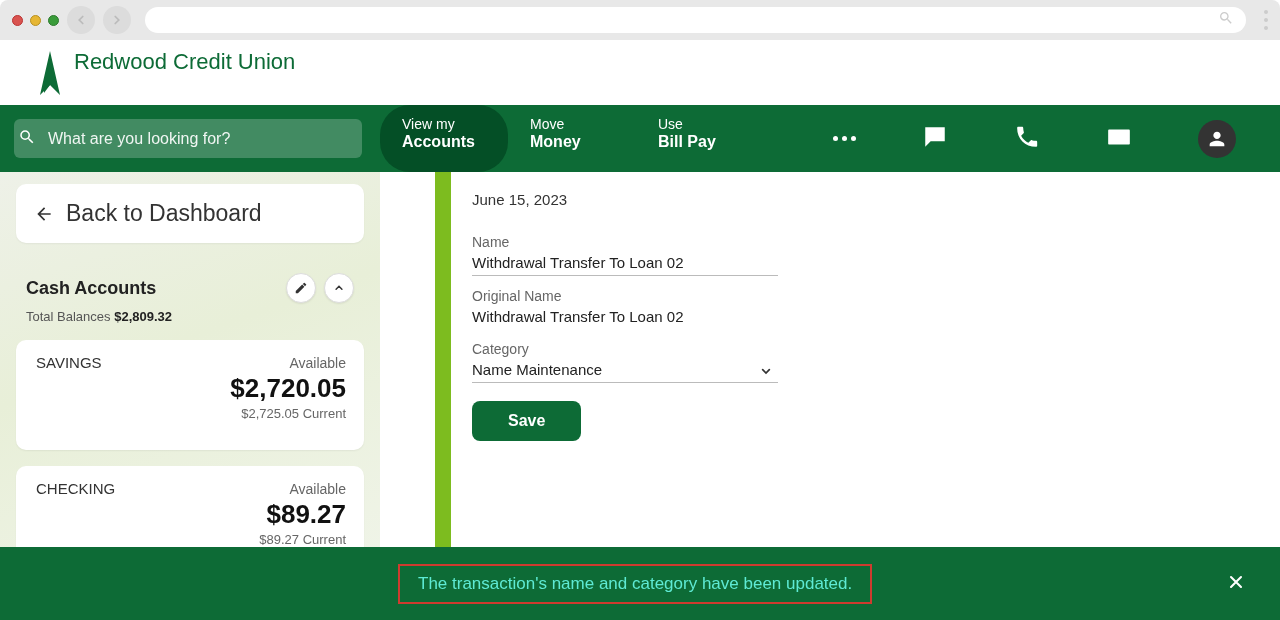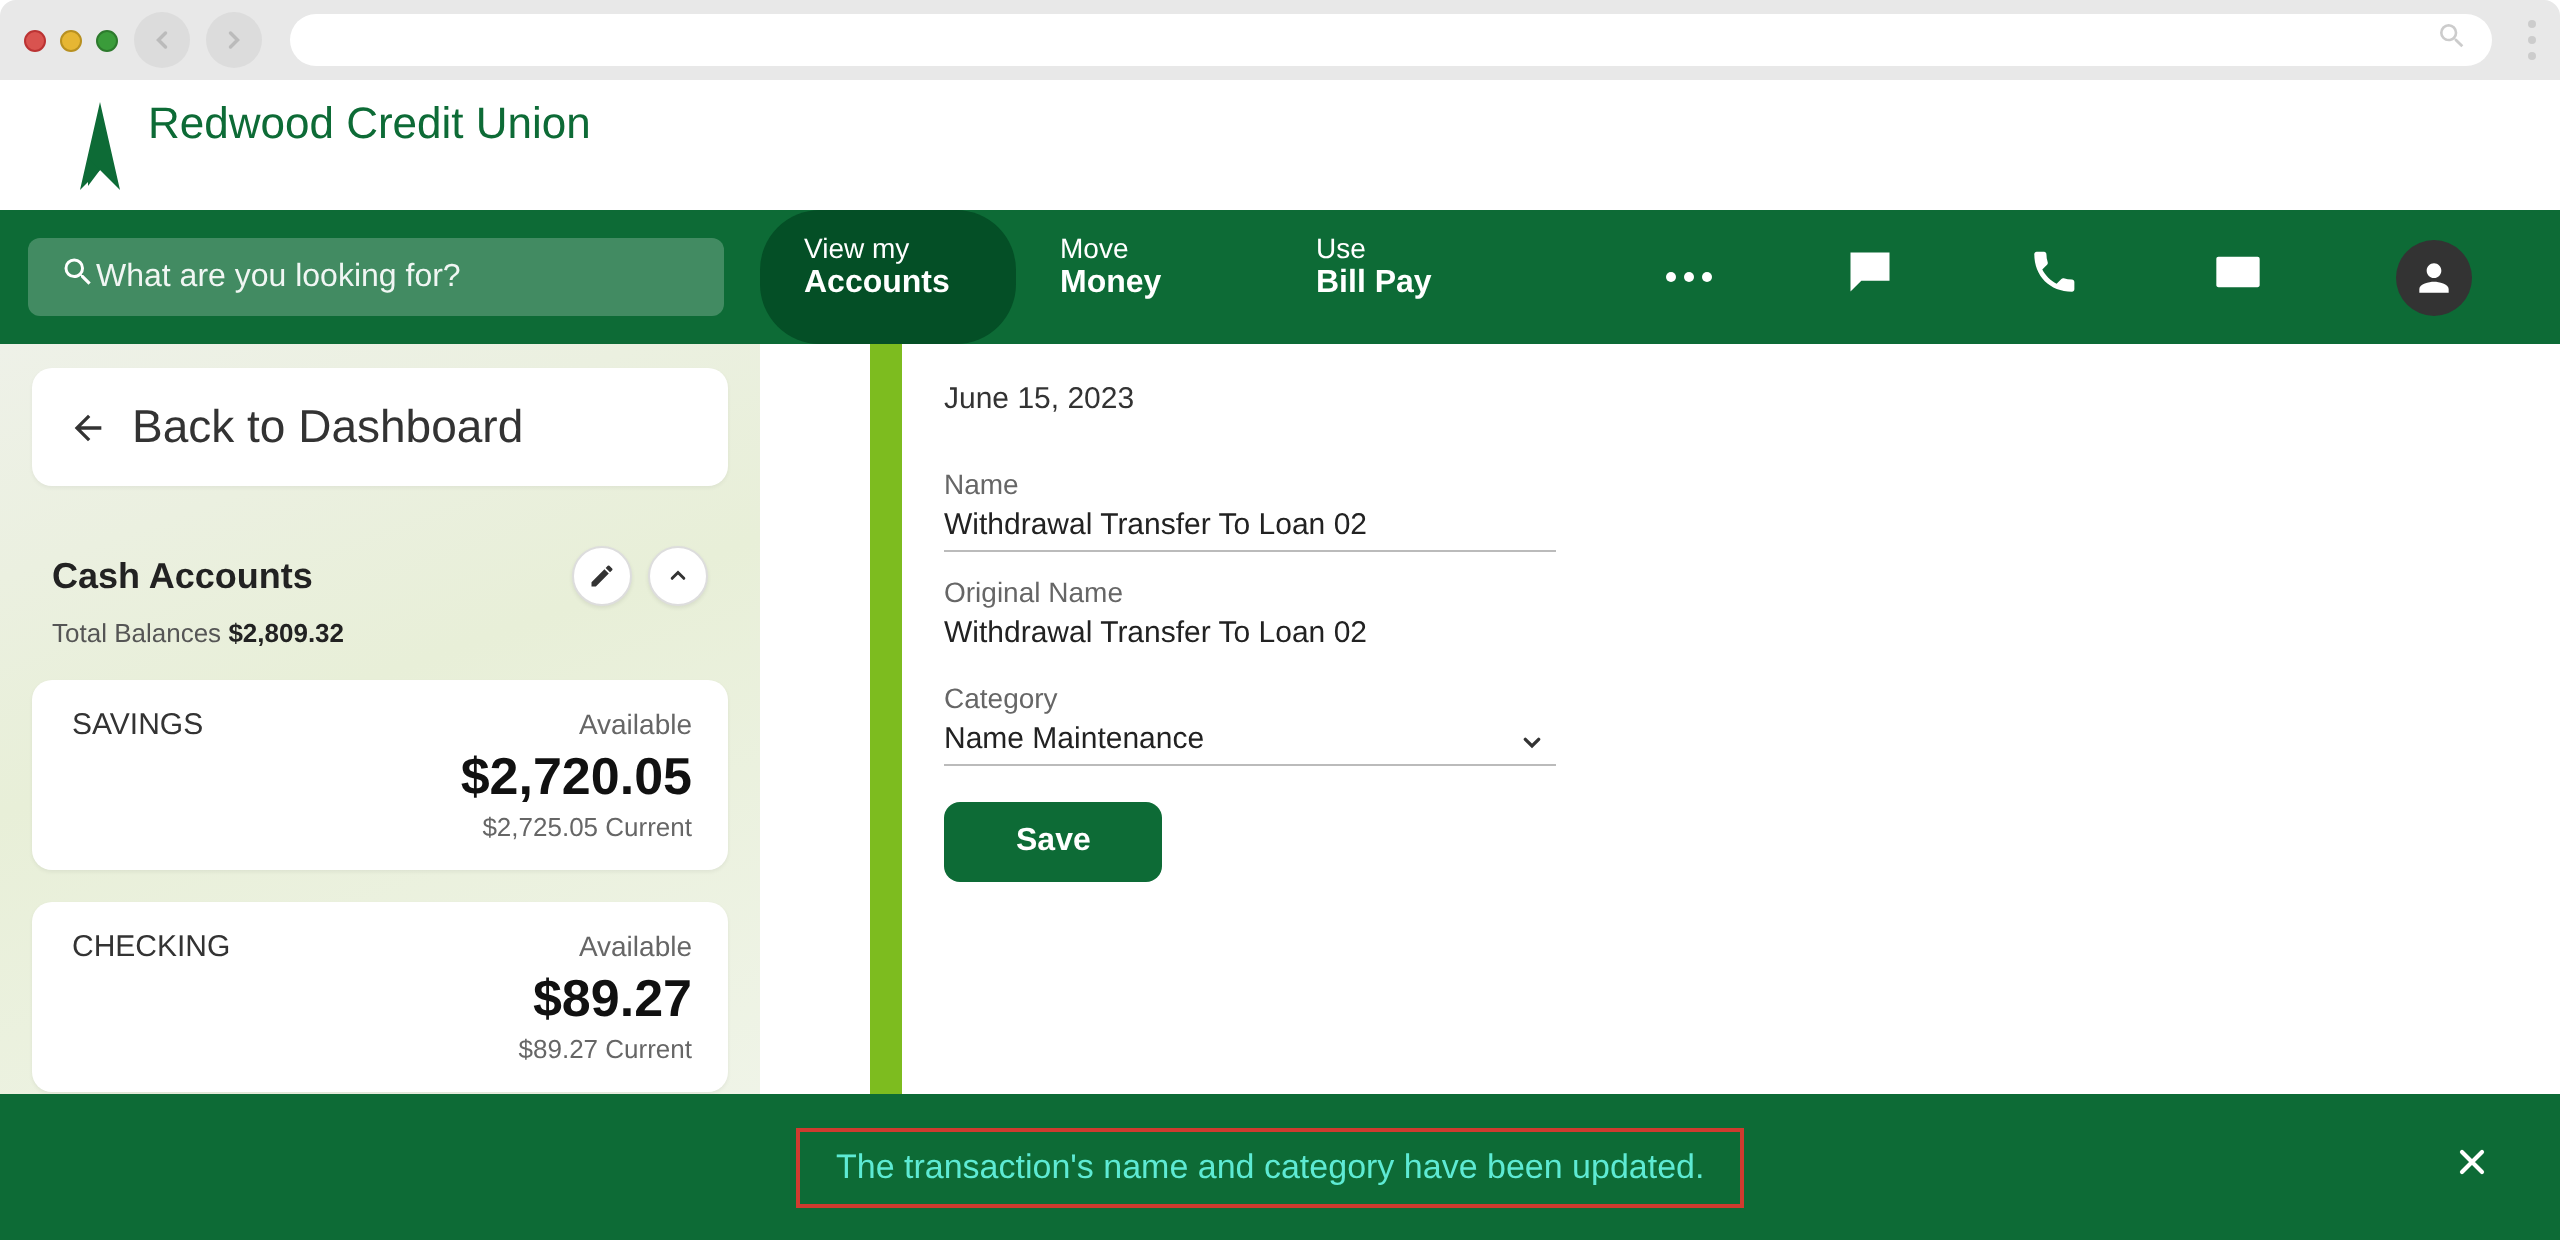--- a/index.html
+++ b/index.html
@@ -18,21 +18,21 @@
   .chrome-dots { display:flex; flex-direction:column; gap:4px; margin-left:10px; }
   .chrome-dots span { width:4px; height:4px; border-radius:50%; background:#ccc; display:block; }
 
   
   .logo-bar { height: 65px; display: flex; align-items: center; padding: 0 36px; background:#fff; }
   .logo { display: flex; gap: 10px; }
   .logo-text { color: #0d6b36; font-size: 22px; font-weight: 500; }
 
   
   .nav-bar { height: 67px; background: #0d6b36; display: flex; align-items: stretch; padding-left: 14px; }
-  .search-field { width: 348px; height: 39px; background: rgba(255,255,255,0.22); border-radius: 6px; display: flex; align-items: center; padding: 0 16px; align-self: center; }
+  .search-field { width: 348px; height: 39px; background: rgba(255,255,255,0.22); border-radius: 6px; display: flex; align-items: center; padding: 0 4px; gap: 12px; align-self: center; }
   .search-field .sicon svg { fill: #fff; width:18px; height:18px; }
   .search-field input { background: transparent; border: 0; outline: 0; color: #fff; font-size: 16px; width: 100%; }
   .search-field input::placeholder { color: rgba(255,255,255,0.92); }
   .nav-tabs { display: flex; margin-left: 18px; }
   .nav-tab { color: #fff; padding: 11px 22px 0 22px; width: 128px; cursor: pointer; border-radius: 30px; }
   .nav-tab.active { background: #044f26; }
   .nav-tab .line1 { font-size: 14px; font-weight: 400; }
   .nav-tab .line2 { font-size: 16px; font-weight: 700; margin-top: 1px; }
   .nav-icons { margin-left: auto; display: flex; align-items: center; gap: 66px; padding-right: 44px; }
   .nav-icons .dots3 { display:flex; gap:4px; }
@@ -47,21 +47,21 @@
   
   .sidebar { width: 380px; background: linear-gradient(160deg,#eef1e8,#e8efd8 40%, #f1f5eb); padding: 12px 16px; }
   .back-link { background: #fff; border-radius: 10px; padding: 16px 18px; display:flex; align-items:center; gap:12px; font-size:23px; color:#333; cursor:pointer; box-shadow: 0 1px 2px rgba(0,0,0,0.05); }
   .section-head { margin-top: 30px; padding: 0 10px; display:flex; align-items:center; }
   .section-head .title { font-size: 18px; font-weight: 600; color:#222; }
   .section-head .round-btn { width:30px; height:30px; border-radius:15px; background:#fff; border:1px solid #ddd; display:flex; align-items:center; justify-content:center; box-shadow:0 1px 2px rgba(0,0,0,0.08); cursor:pointer; }
   .section-head .right-btns { margin-left:auto; display:flex; gap:8px; }
   .section-sub { padding: 6px 10px 0 10px; font-size: 13px; color:#555; }
   .section-sub b { color:#222; }
 
-  .account-card { background:#fff; border-radius:10px; padding:14px 18px 14px 20px; margin-top:16px; box-shadow: 0 1px 2px rgba(0,0,0,0.06); }
+  .account-card { background:#fff; border-radius:10px; padding:14px 18px 29px 20px; margin-top:16px; box-shadow: 0 1px 2px rgba(0,0,0,0.06); }
   .account-card .row { display:flex; align-items:baseline; }
   .account-card .name { font-size:15px; color:#333; }
   .account-card .avail-label { margin-left:auto; font-size:14px; color:#666; }
   .account-card .balance { text-align:right; font-size:26px; font-weight:600; color:#111; margin-top:2px; }
   .account-card .current { text-align:right; font-size:13px; color:#666; margin-top:2px; }
 
   
   .main { flex:1; position:relative; background:#fff; }
   .green-stripe { position:absolute; left:55px; top:0; width:16px; height:388px; background:#7dbc1f; }
   .form-area { margin-left: 92px; padding-top: 19px; padding-right: 40px; width: 700px; }

